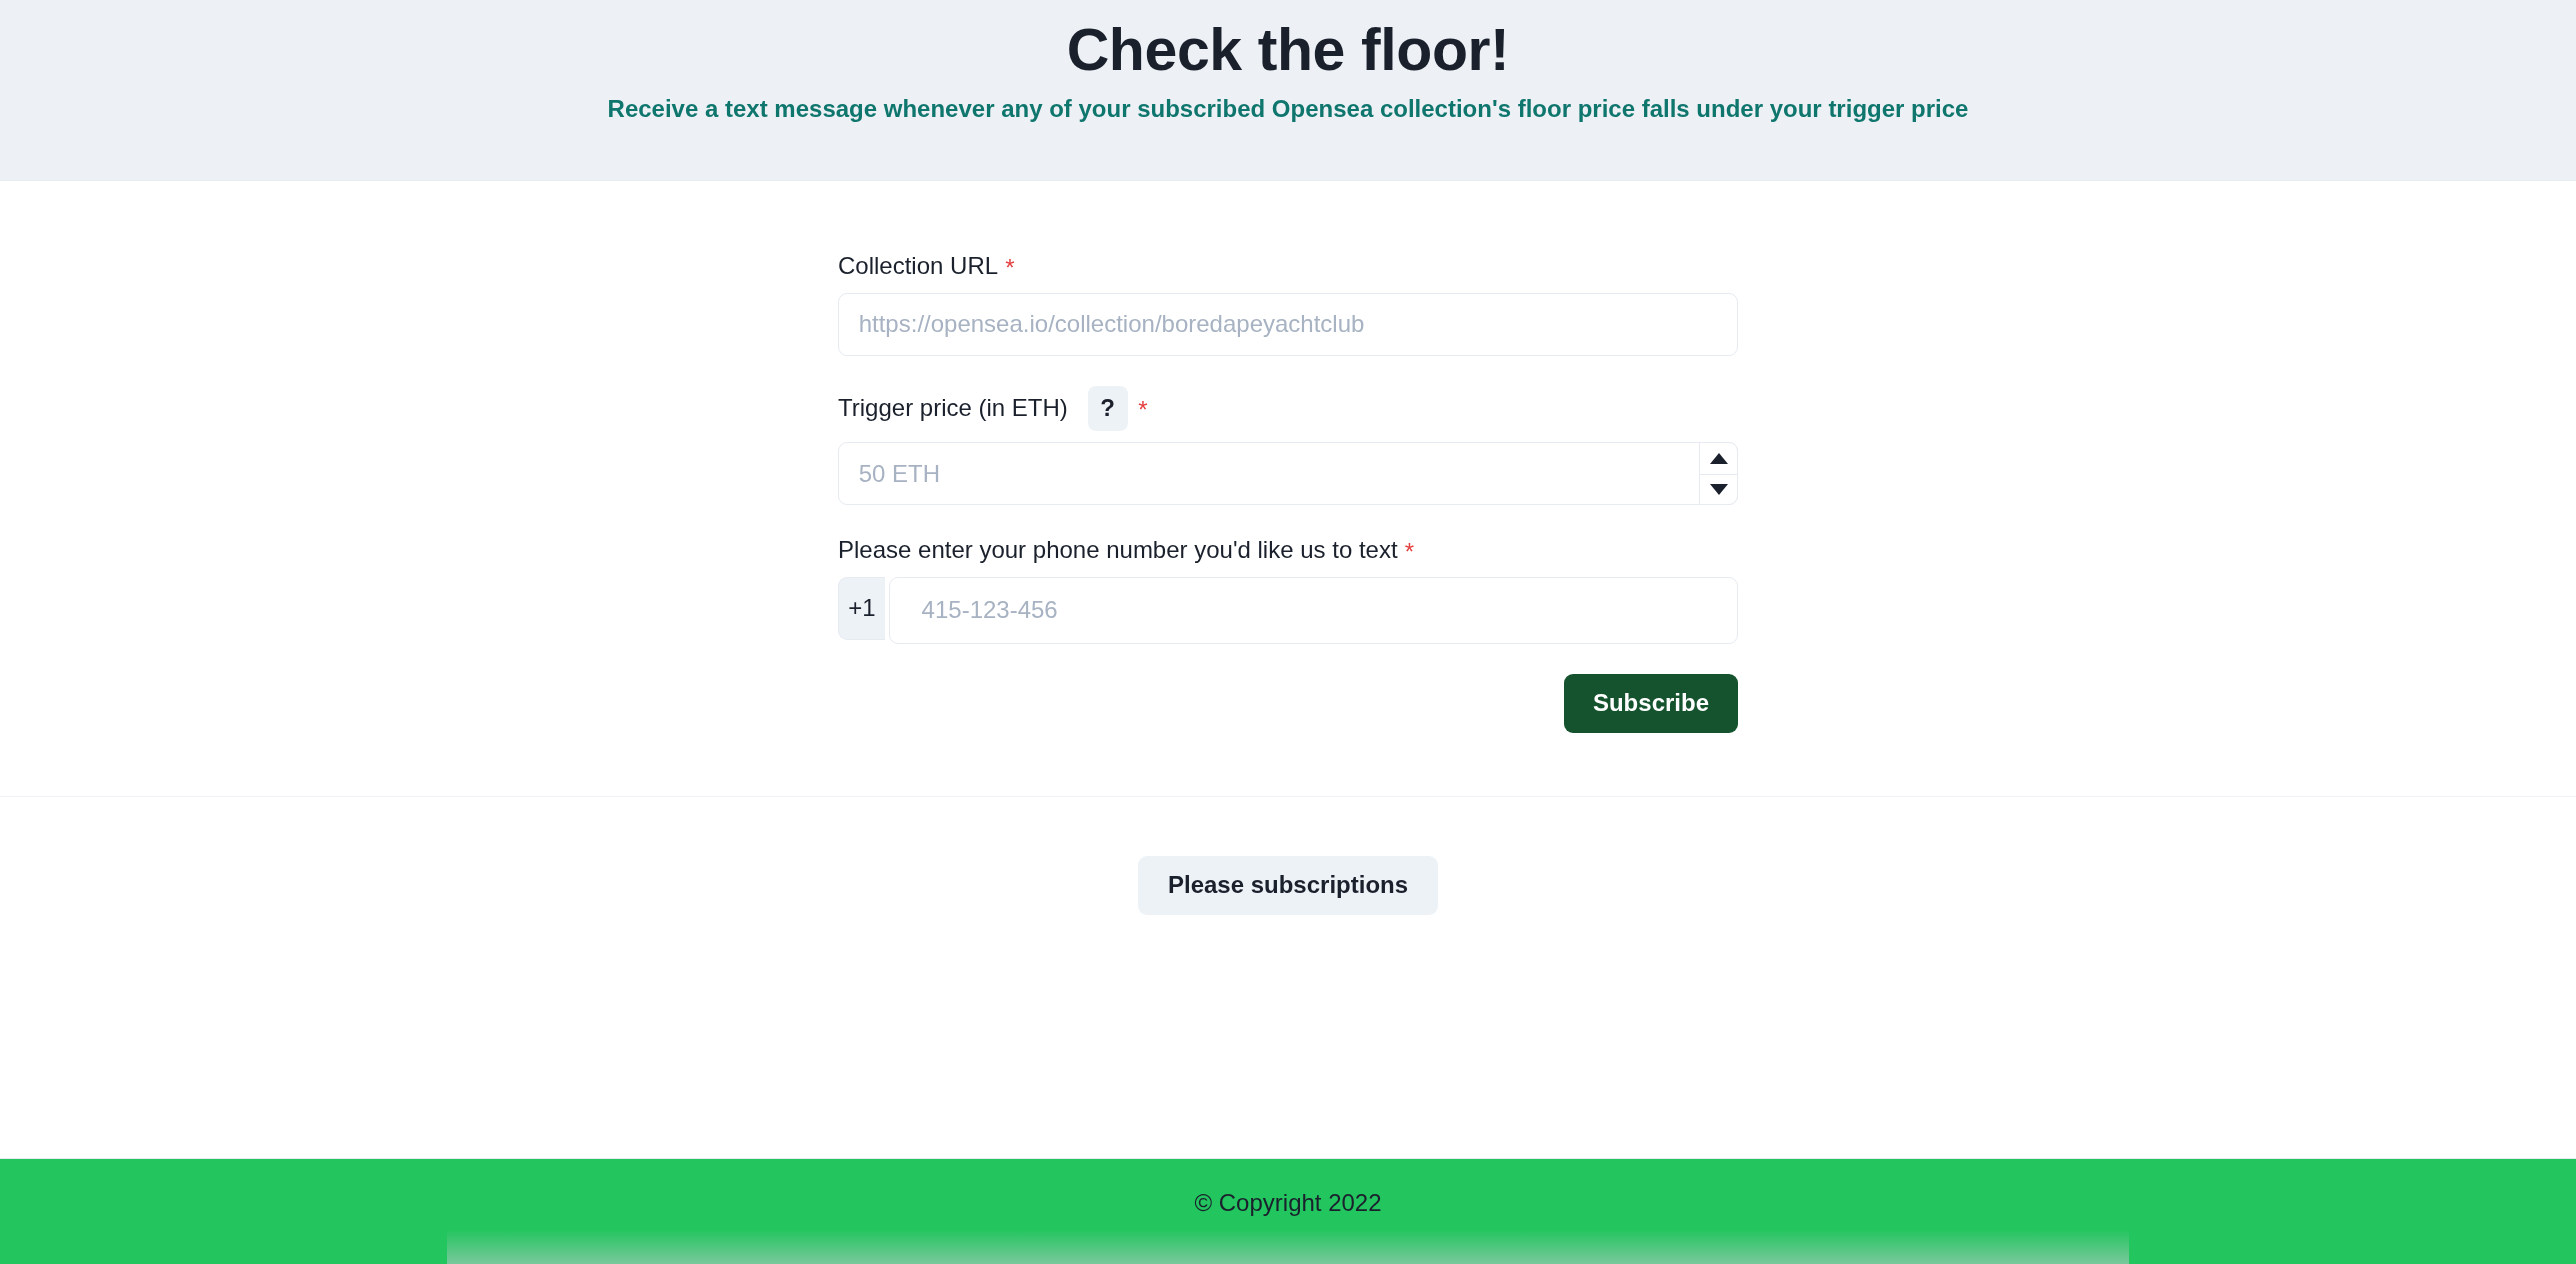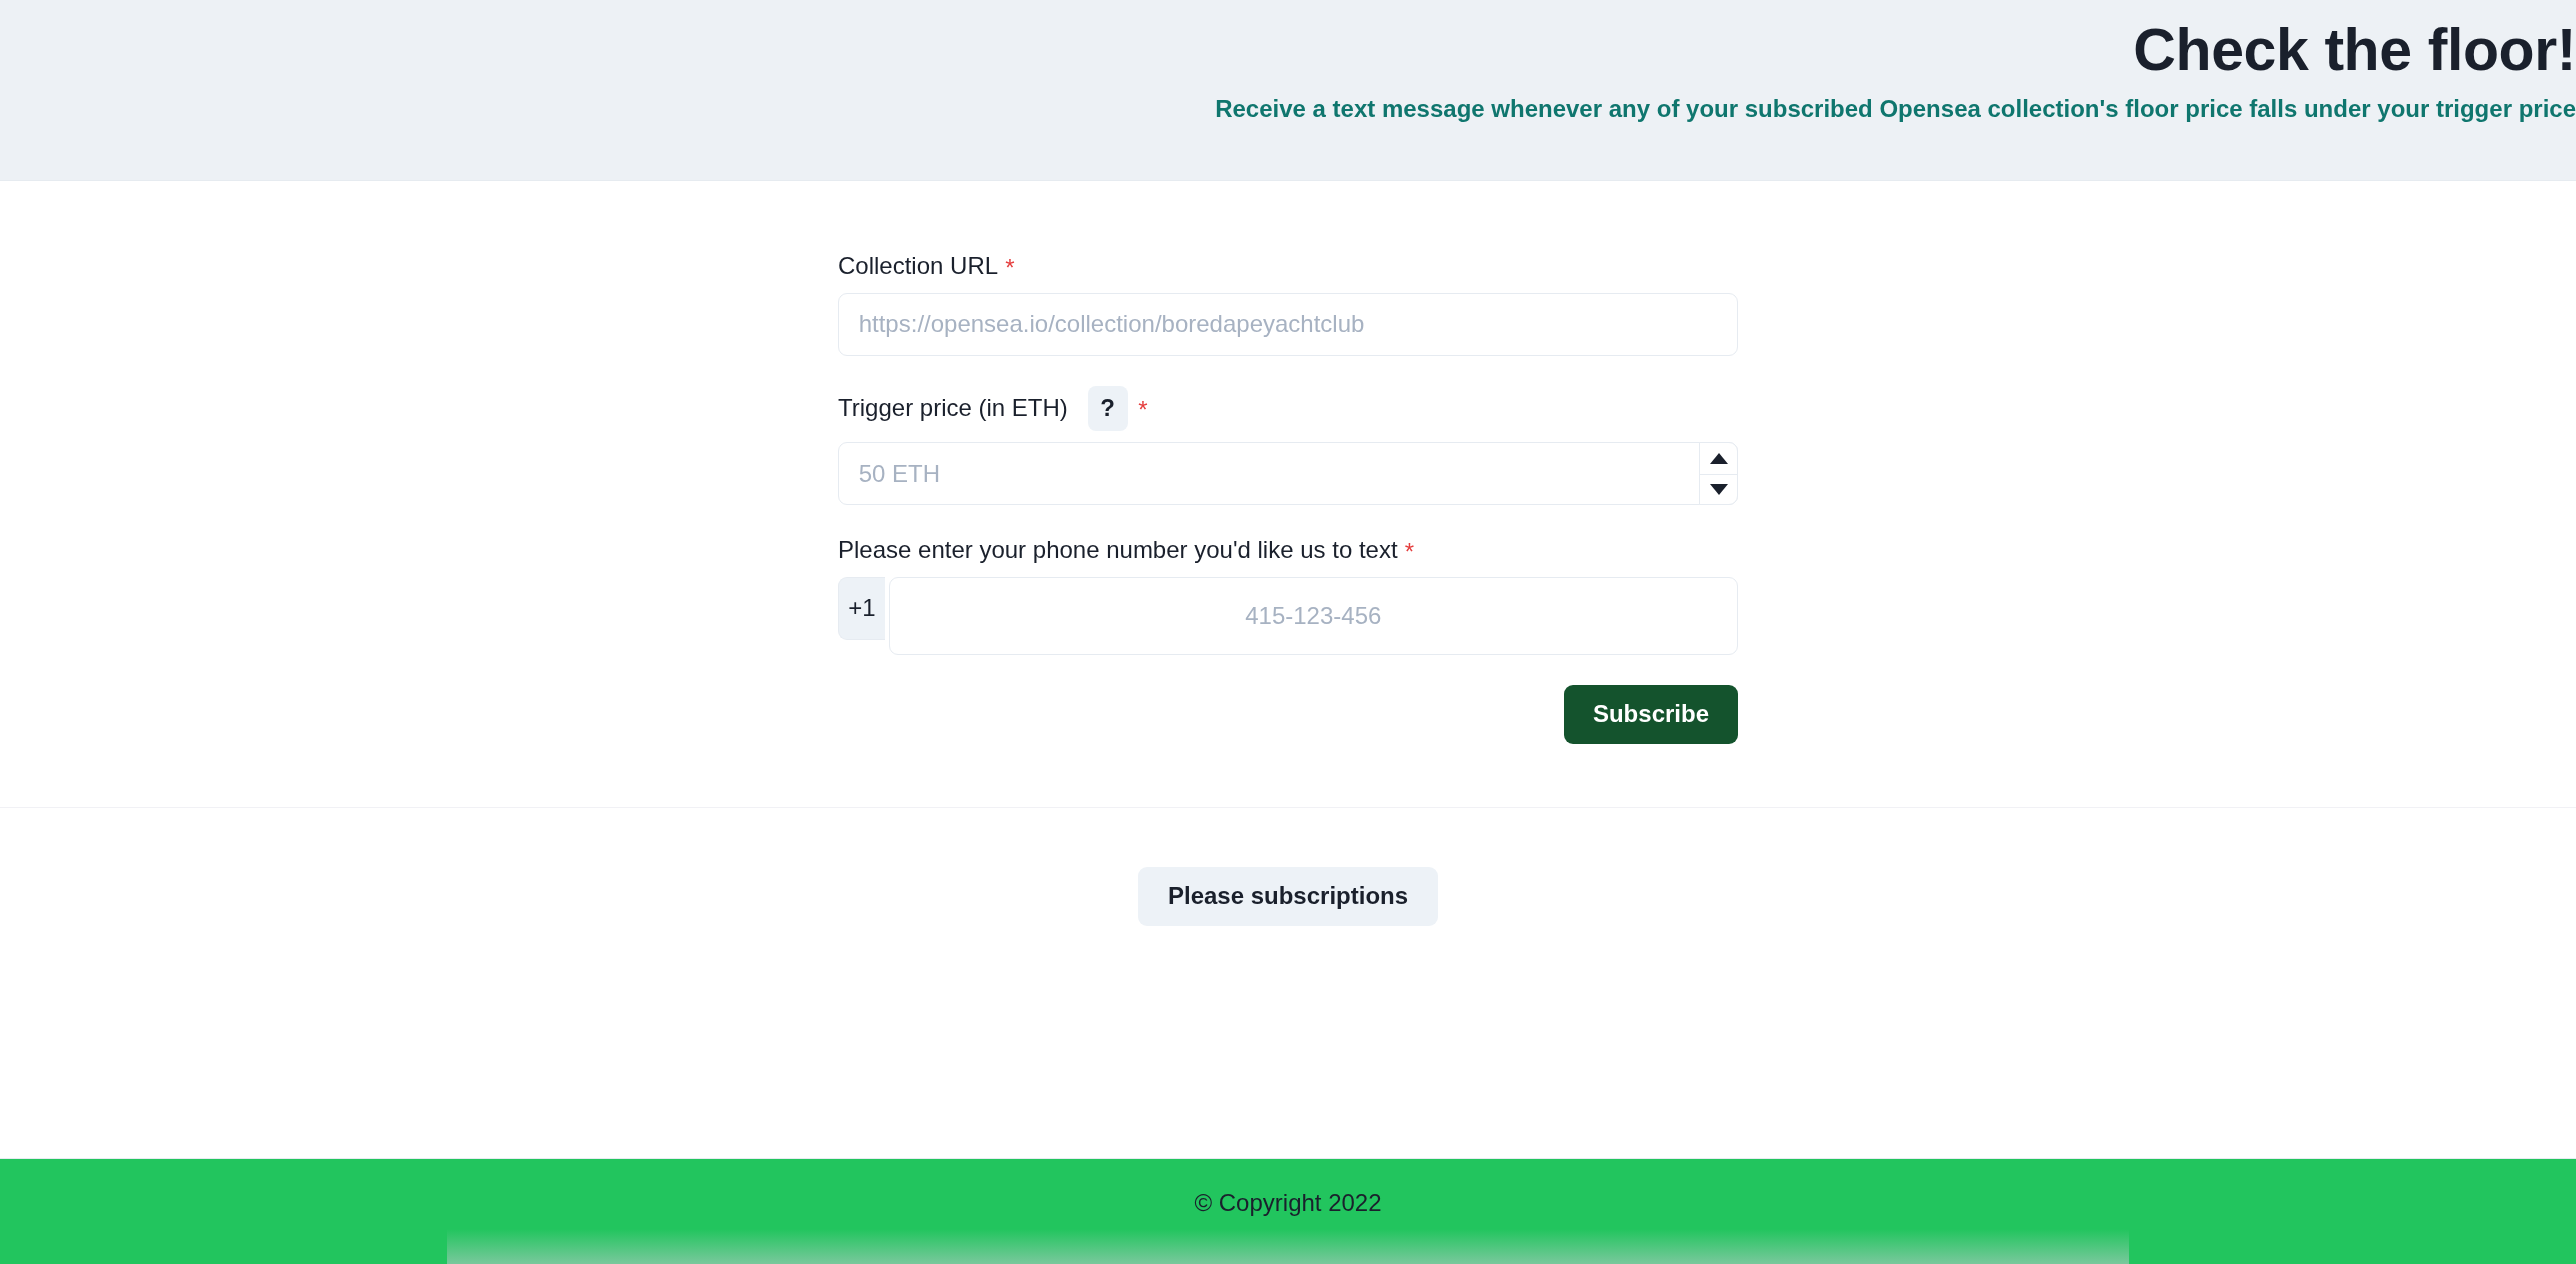--- a/index.html
+++ b/index.html
@@ -23,21 +23,21 @@
   }
 
   
   .header {
     width: 100%;
     height: 181px;
     background: #edf1f5;
     border-bottom: 1.8px solid #e6ebf0;
     display: flex;
     flex-direction: column;
-    align-items: flex-end;
+    align-items: center;
     justify-content: flex-start;
     padding-top: 16px;
   }
 
   .header-title {
     font-size: 59px;
     line-height: 1.18;
     font-weight: 700;
     color: #1a202c;
     letter-spacing: -0.4px;
@@ -204,31 +204,30 @@
     border-radius: 9px 0 0 9px;
     display: flex;
     align-items: center;
     justify-content: center;
     font-size: 24px;
     color: #1a202c;
     flex: none;
   }
   .phone-input {
     flex: 1 1 auto;
-    height: 78px;
+    height: 67px;
     border-radius: 9px;
     border: 1.8px solid #e6ebf1;
     background: #ffffff;
     padding: 0 32px;
     font-family: "Liberation Sans", sans-serif;
     font-size: 24px;
     color: #1a202c;
     outline: none;
     margin-left: 3.6px;
-    text-align: center;
   }
   .phone-input::placeholder { color: #a7b2c2; }
 
   
   .submit-row {
     display: flex;
     justify-content: flex-end;
     margin-top: 30px;
   }
   .subscribe-button {

